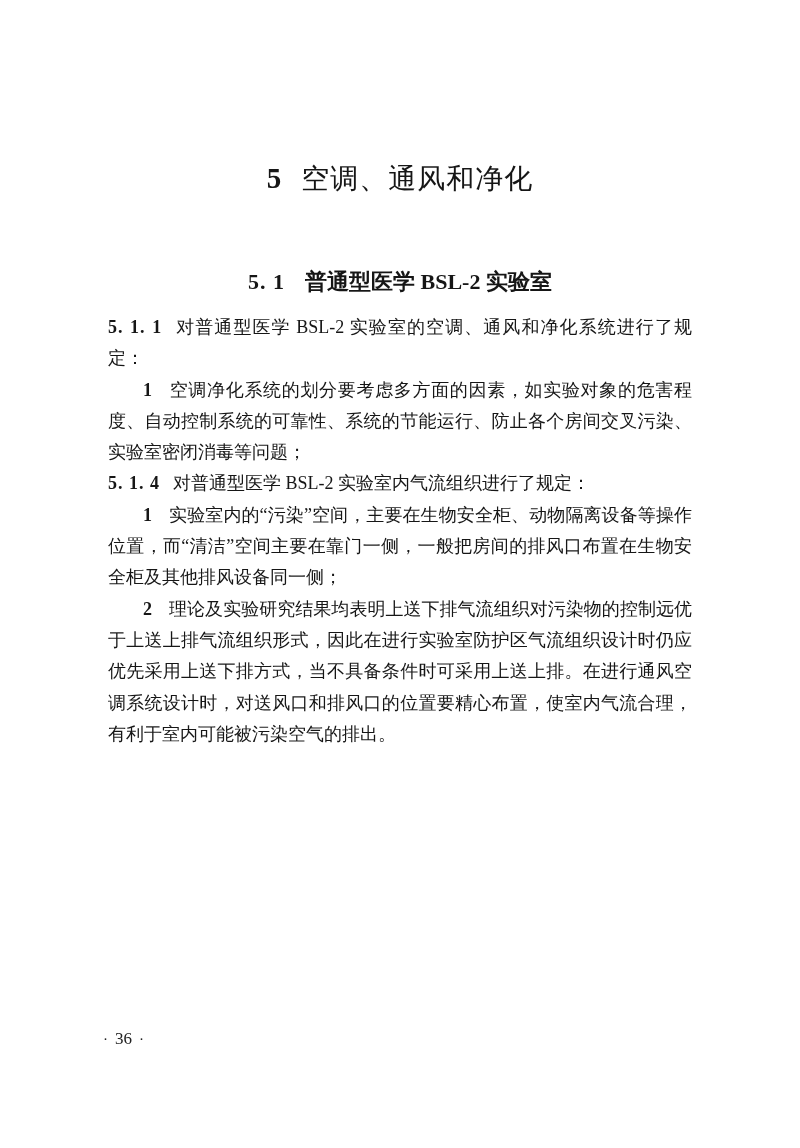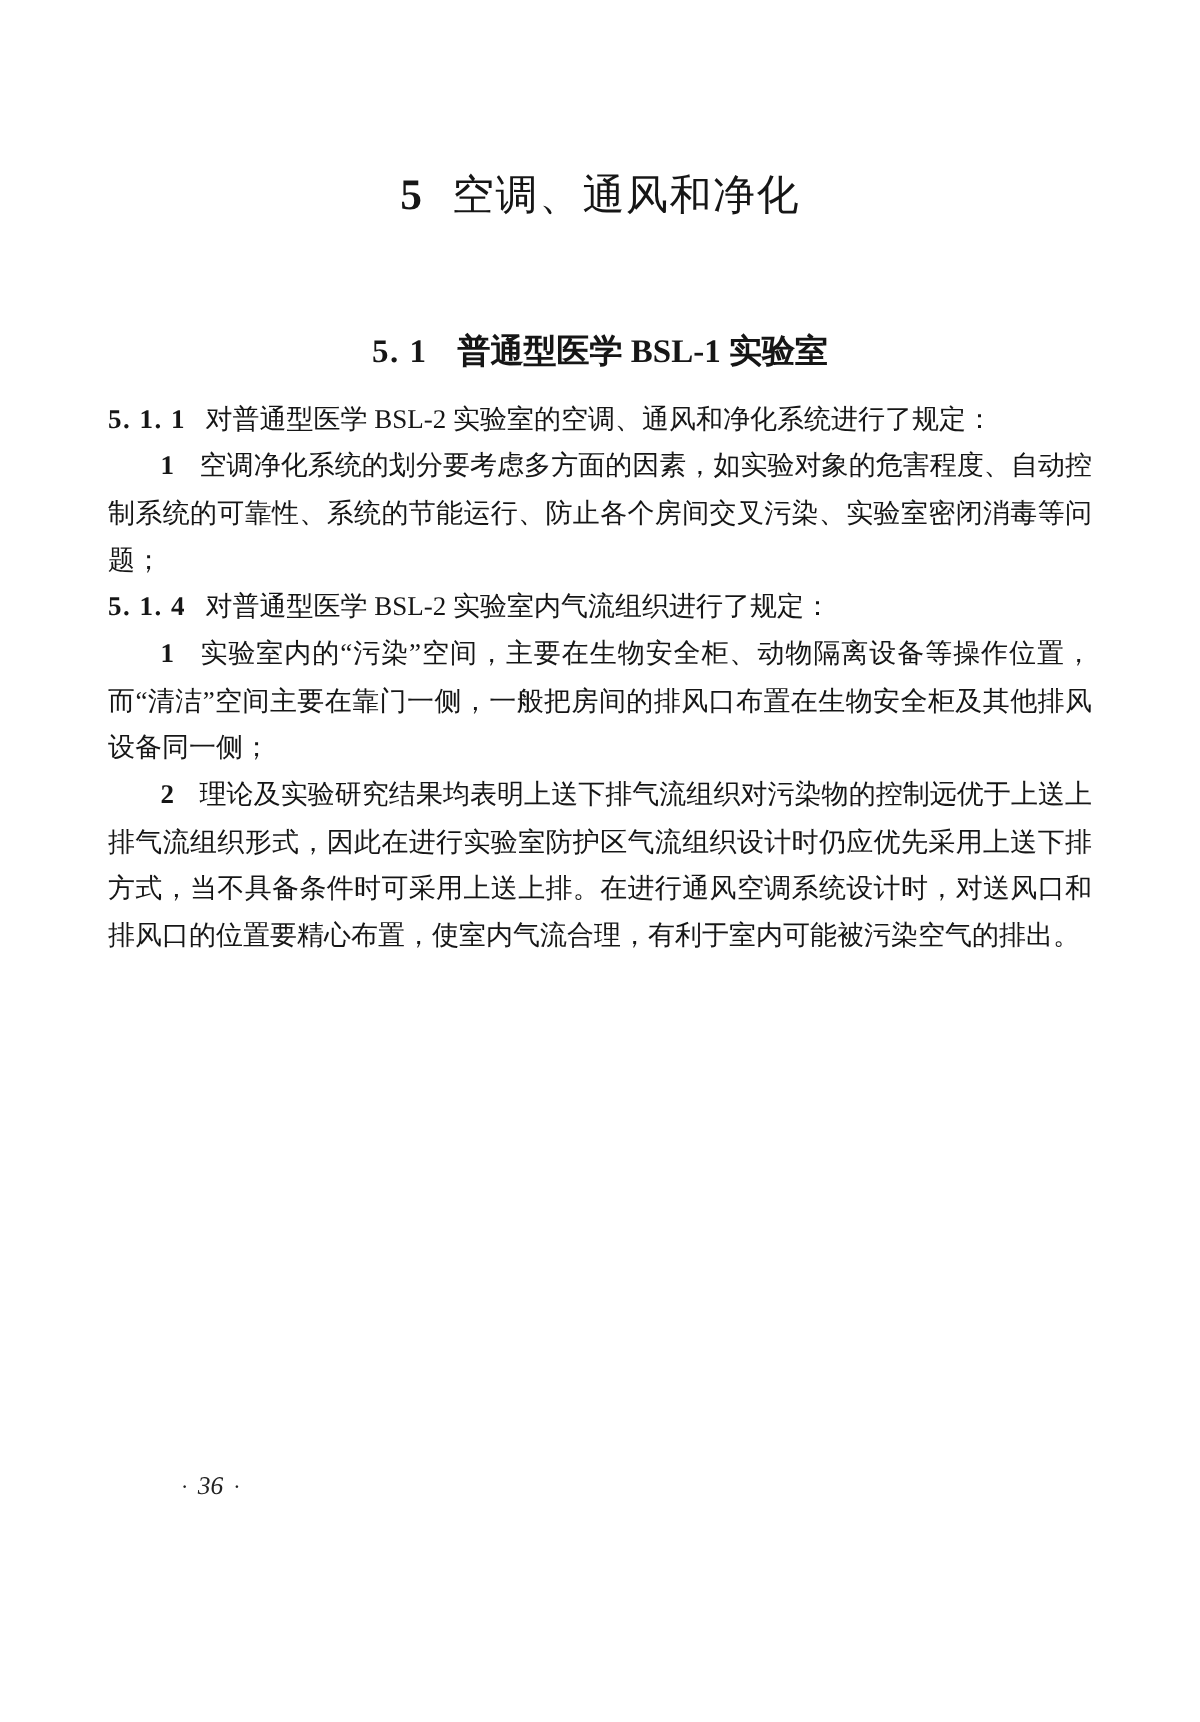--- a/index.html
+++ b/index.html
@@ -7,22 +7,23 @@
     width: 800px; height: 1148px;
     background: #ffffff;
     font-family: "Liberation Serif", "DejaVu Serif", serif;
     color: #161616;
     -webkit-font-smoothing: antialiased;
   }
   .page {
     position: relative;
     width: 800px; height: 1008px;
     box-sizing: border-box;
-    padding: 0 72px;
+    padding: 0 108px;
     overflow: hidden;
+    margin-top: 48px;
   }
   
   .chapter-title {
     margin: 112px 0 0 0;
     text-align: center;
     font-weight: normal;
     font-size: 28px;
     line-height: 36px;
     white-space: nowrap;
     letter-spacing: 1px;
@@ -58,43 +59,42 @@
     text-align: justify;
     text-justify: inter-ideograph;
   }
   p.item { text-indent: 35px; }
   .num { font-weight: bold; }
   .clause > .num { margin-right: 13px; letter-spacing: 1px; }
   .item   > .num { margin-right: 17px; }
   
   .footer {
     position: absolute;
-    left: 121px;
+    left: 103px;
     top: 981px;
     font-size: 17px;
     line-height: 20px;
     color: #222222;
-    font-style: italic;
   }
   .footer .dot {
     font-size: 15px;
     margin: 0 7px;
   }
 </style>
 </head>
 <body>
 
 <div class="page">
 
   <h1 class="chapter-title">
     <span class="chapter-num">5</span><span>空调、通风和净化</span>
   </h1>
 
   <h2 class="section-title">
-    <span class="section-num">5. 1</span><span>普通型医学 BSL-1 实验室</span>
+    <span class="section-num">5. 1</span><span>普通型医学 BSL-2 实验室</span>
   </h2>
 
   <div class="body-text" id="body-text">
     <p class="para clause"><b class="num">5. 1. 1</b><span>对普通型医学 BSL-2 实验室的空调、通风和净化系统进行了规定：</span></p>
 
     <p class="para item"><b class="num">1</b><span>空调净化系统的划分要考虑多方面的因素，如实验对象的危害程度、自动控制系统的可靠性、系统的节能运行、防止各个房间交叉污染、实验室密闭消毒等问题；</span></p>
 
 
     <p class="para clause"><b class="num">5. 1. 4</b><span>对普通型医学 BSL-2 实验室内气流组织进行了规定：</span></p>
 

